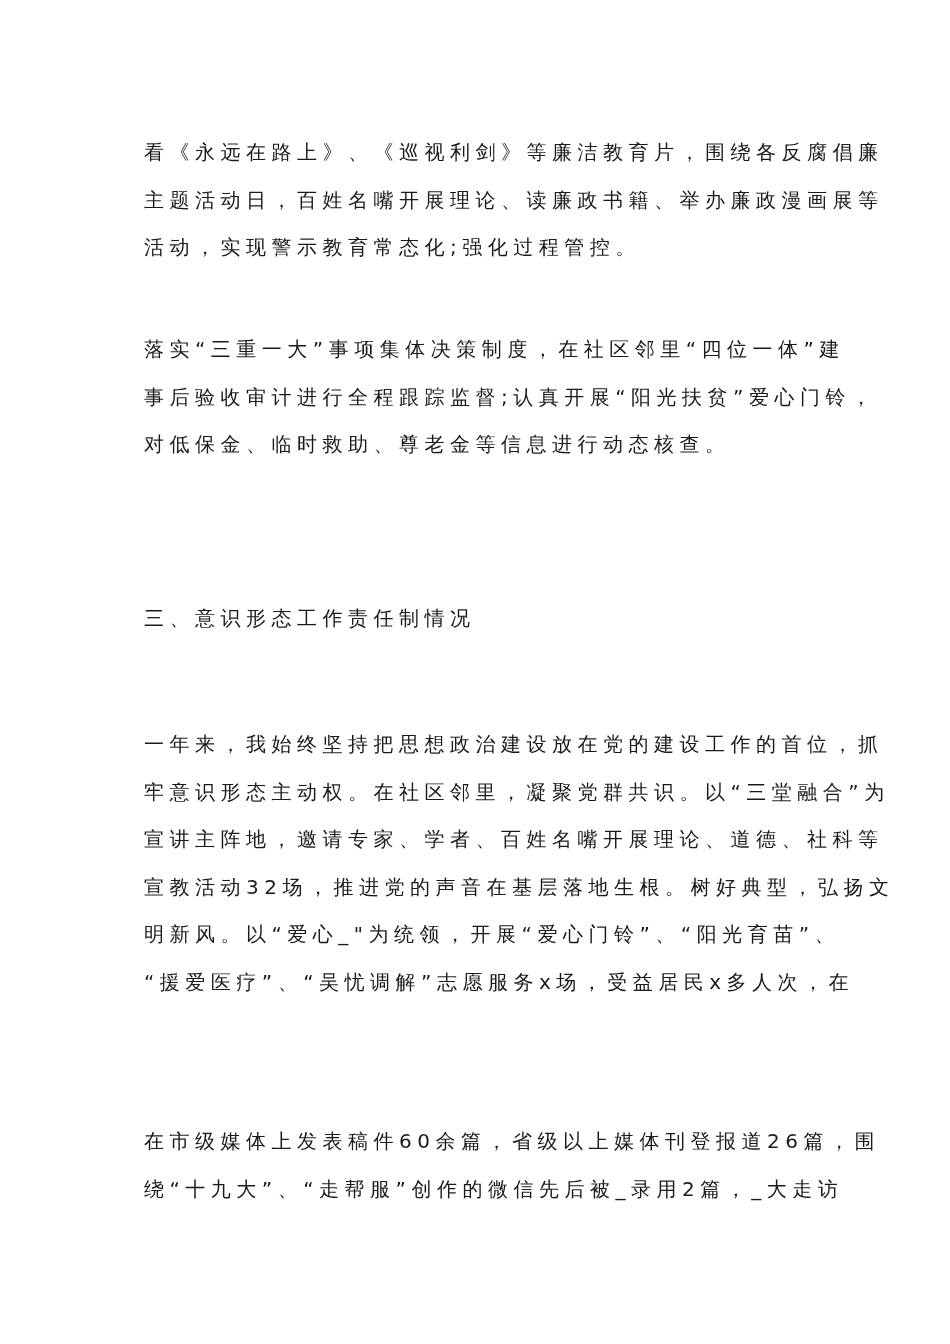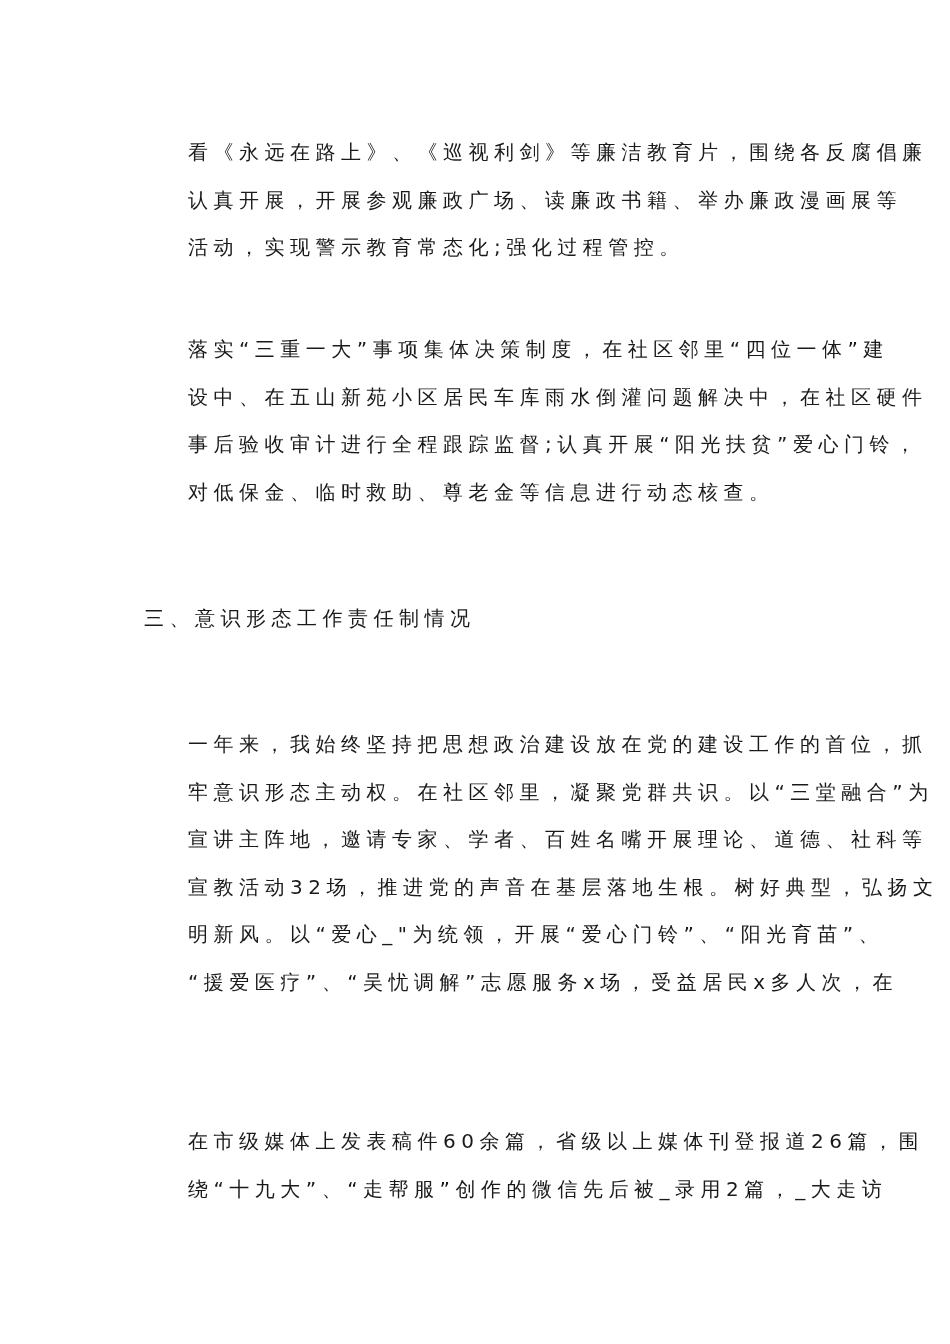--- a/index.html
+++ b/index.html
@@ -32,21 +32,20 @@
     line-height: 47.5px;
     letter-spacing: 5.5px;
     text-align: justify;
     text-align-last: left;
     word-break: break-all;
   }
   .line {
     display: block;
     white-space: nowrap;
     height: 47.5px;
-    margin-left: 44px;
   }
   .justify {
     text-align: justify;
     text-align-last: justify;
   }
   .heading {
     position: absolute;
     left: 144px;
     font-size: 20px;
     line-height: 47.5px;
@@ -55,27 +54,26 @@
     font-weight: normal;
   }
 </style>
 </head>
 <body>
 
 <div class="page">
 
   <div class="para" style="top:129px;">
     <span class="line justify">看《永远在路上》、《巡视利剑》等廉洁教育片，围绕各反腐倡廉</span>
-    <span class="line justify">认真开展，开展参观廉政广场、读廉政书籍、举办廉政漫画展等</span>
+    <span class="line justify">主题活动日，百姓名嘴开展理论、读廉政书籍、举办廉政漫画展等</span>
     <span class="line">活动，实现警示教育常态化;强化过程管控。</span>
   </div>
 
   <div class="para" style="top:326px;">
     <span class="line justify">落实“三重一大”事项集体决策制度，在社区邻里“四位一体”建</span>
-    <span class="line justify">设中、在五山新苑小区居民车库雨水倒灌问题解决中，在社区硬件</span>
     <span class="line justify">事后验收审计进行全程跟踪监督;认真开展“阳光扶贫”爱心门铃，</span>
     <span class="line">对低保金、临时救助、尊老金等信息进行动态核查。</span>
   </div>
 
   <h2 class="heading" style="top:595px;">三、意识形态工作责任制情况</h2>
 
   <div class="para" style="top:721px;">
     <span class="line justify">一年来，我始终坚持把思想政治建设放在党的建设工作的首位，抓</span>
     <span class="line justify">牢意识形态主动权。在社区邻里，凝聚党群共识。以“三堂融合”为</span>
     <span class="line justify">宣讲主阵地，邀请专家、学者、百姓名嘴开展理论、道德、社科等</span>

